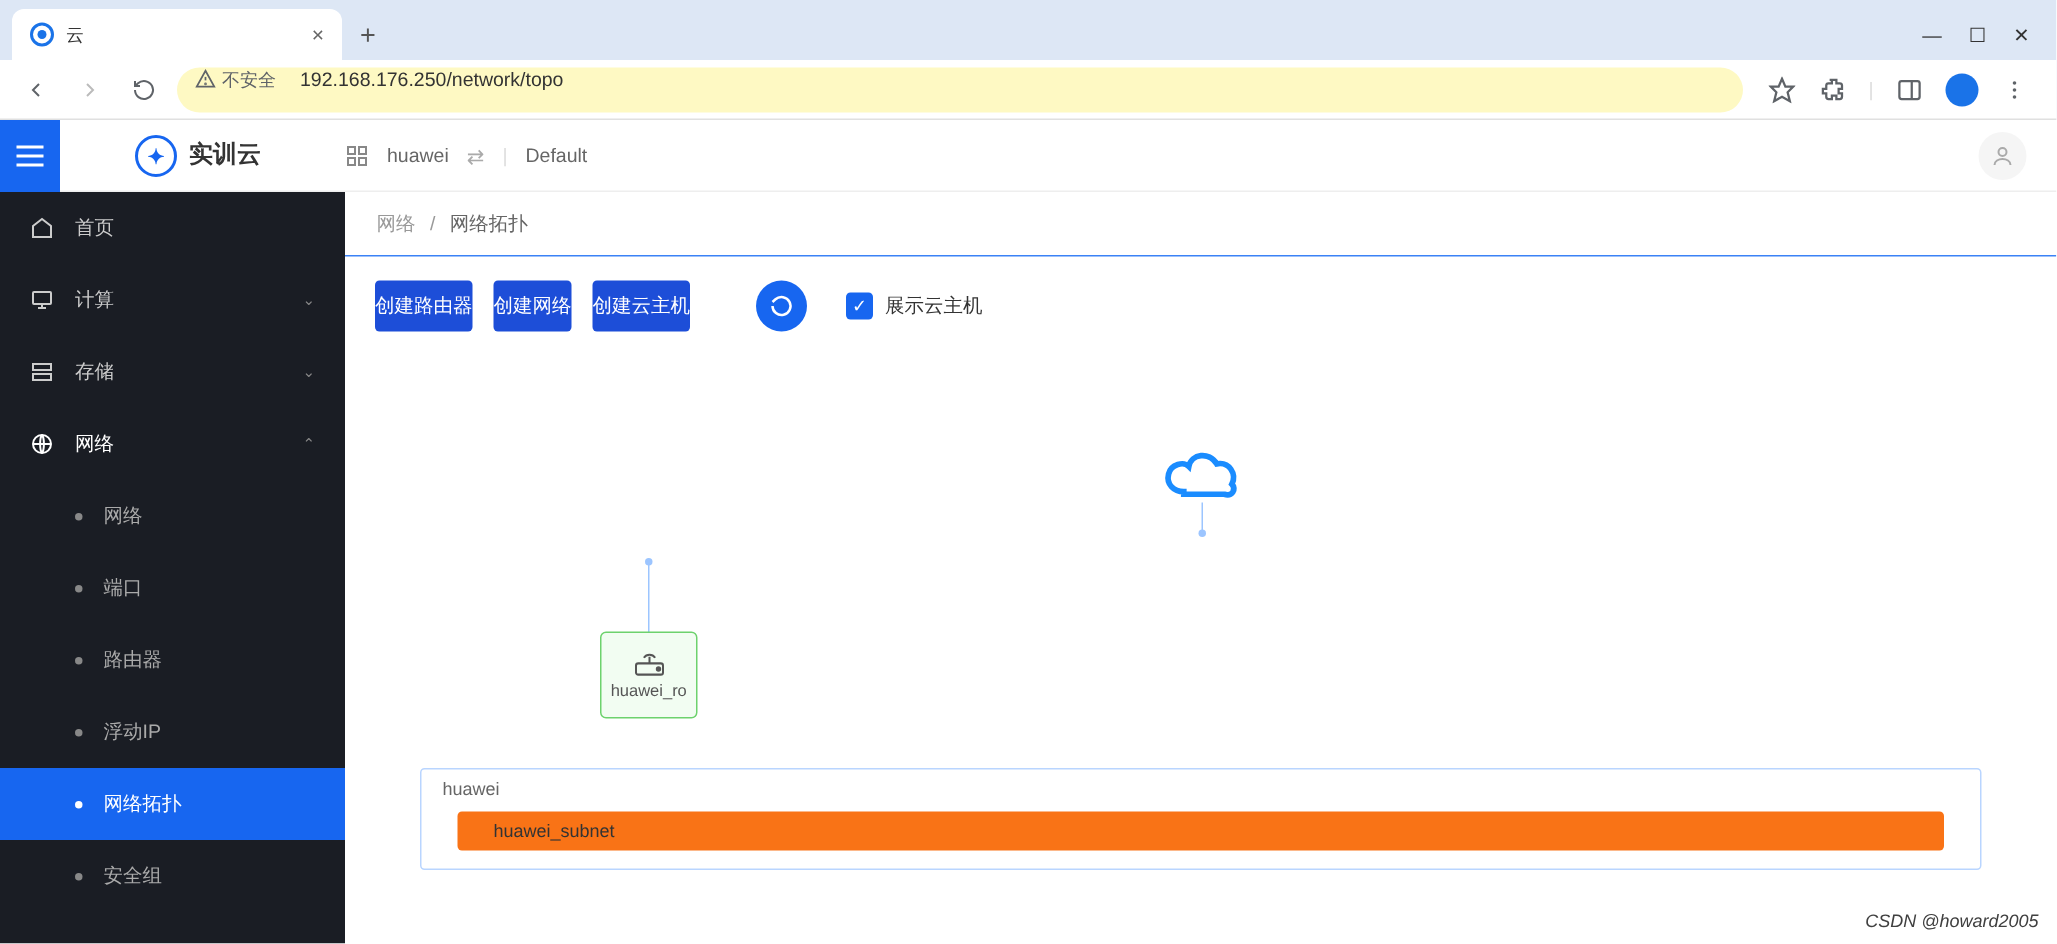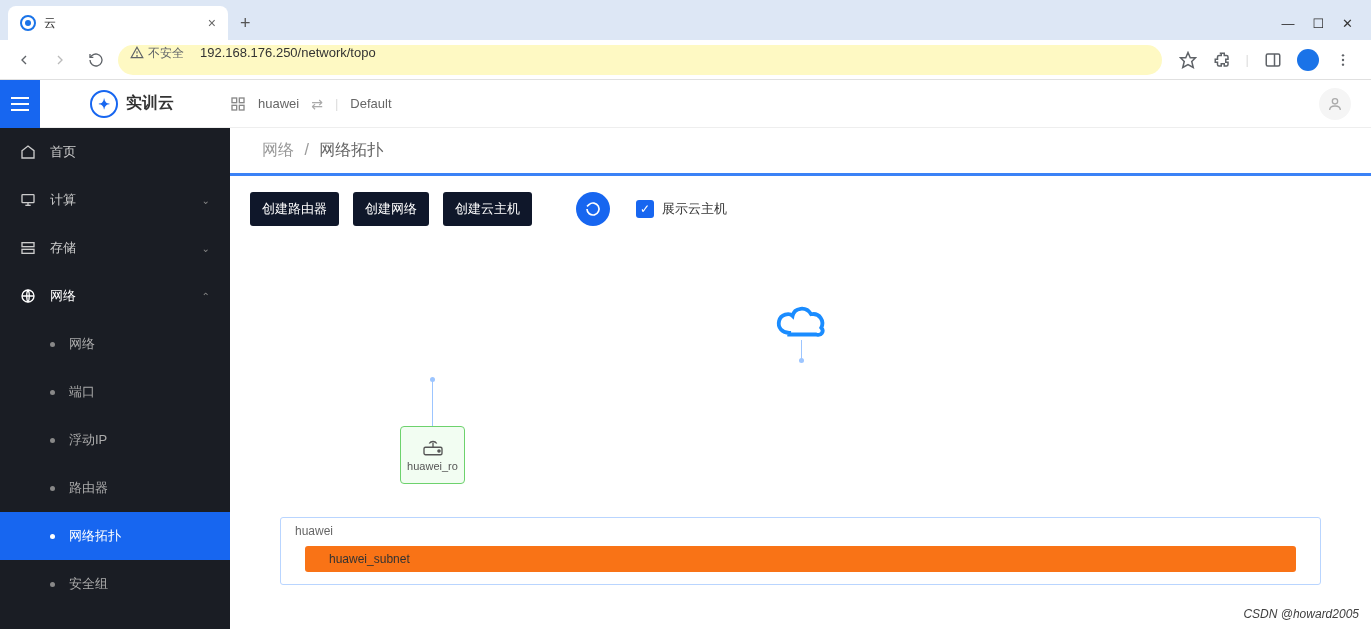--- a/index.html
+++ b/index.html
@@ -50,26 +50,26 @@
 .sidebar-item.expanded { color: #fff; }
 .sidebar-icon { width: 16px; height: 16px; display: flex; align-items: center; justify-content: center; }
 .sidebar-chevron { margin-left: auto; font-size: 10px; color: #888; }
 .sidebar-sub { display: flex; align-items: center; height: 48px; padding-left: 50px; gap: 14px; cursor: pointer; font-size: 13px; color: #aaa; }
 .sidebar-sub.active { background: #1766f0; color: #fff; }
 .sub-dot { width: 5px; height: 5px; background: #888; border-radius: 50%; }
 .sidebar-sub.active .sub-dot { background: #fff; }
 
 
 .main { flex: 1; background: #fff; display: flex; flex-direction: column; overflow: hidden; }
-.breadcrumb { padding: 12px 32px; font-size: 16px; color: #999; border-bottom: 3px solid #3b82f6; }
+.breadcrumb { padding: 12px 21px; font-size: 13px; color: #999; border-bottom: 1px solid #3b82f6; }
 .breadcrumb .sep2 { margin: 0 6px; }
 .breadcrumb .current { color: #666; }
 
 .toolbar { display: flex; align-items: center; gap: 14px; padding: 16px 20px; }
-.btn-primary { background: #0f172a; color: #fff; border: none; border-radius: 3px; padding: 8px 12px; font-size: 13px; cursor: pointer; }
+.btn-primary { background: #1d4ed8; color: #fff; border: none; border-radius: 3px; padding: 8px 0; font-size: 13px; cursor: pointer; }
 .btn-refresh { width: 34px; height: 34px; border-radius: 50%; background: #1766f0; color: #fff; display: flex; align-items: center; justify-content: center; cursor: pointer; margin-left: 30px; }
 .checkbox-wrap { display: flex; align-items: center; gap: 8px; margin-left: 12px; }
 .checkbox { width: 18px; height: 18px; background: #1766f0; border-radius: 3px; display: flex; align-items: center; justify-content: center; color: #fff; font-size: 12px; }
 
 
 .topo-canvas { flex: 1; position: relative; margin: 0 20px 20px 20px; overflow: hidden; }
 .cloud-icon { position: absolute; left: 50%; top: 60px; transform: translateX(-50%); }
 .cloud-svg { width: 54px; height: 38px; }
 .vline-cloud { position: absolute; left: 50%; top: 98px; width: 1px; height: 20px; background: #9cc5ff; }
 .vline-cloud::after { content: ""; position: absolute; bottom: -3px; left: -2px; width: 5px; height: 5px; background: #9cc5ff; border-radius: 50%; }
@@ -239,25 +239,25 @@
     <div class="sidebar-sub">
         <span class="sub-dot"></span>
         <span>网络</span>
       </div>
     <div class="sidebar-sub">
         <span class="sub-dot"></span>
         <span>端口</span>
       </div>
     <div class="sidebar-sub">
         <span class="sub-dot"></span>
+        <span>路由器</span>
+      </div>
+    <div class="sidebar-sub">
+        <span class="sub-dot"></span>
         <span>浮动IP</span>
-      </div>
-    <div class="sidebar-sub">
-        <span class="sub-dot"></span>
-        <span>路由器</span>
       </div>
     <div class="sidebar-sub active">
         <span class="sub-dot"></span>
         <span>网络拓扑</span>
       </div>
     <div class="sidebar-sub">
         <span class="sub-dot"></span>
         <span>安全组</span>
       </div>
   </div>

